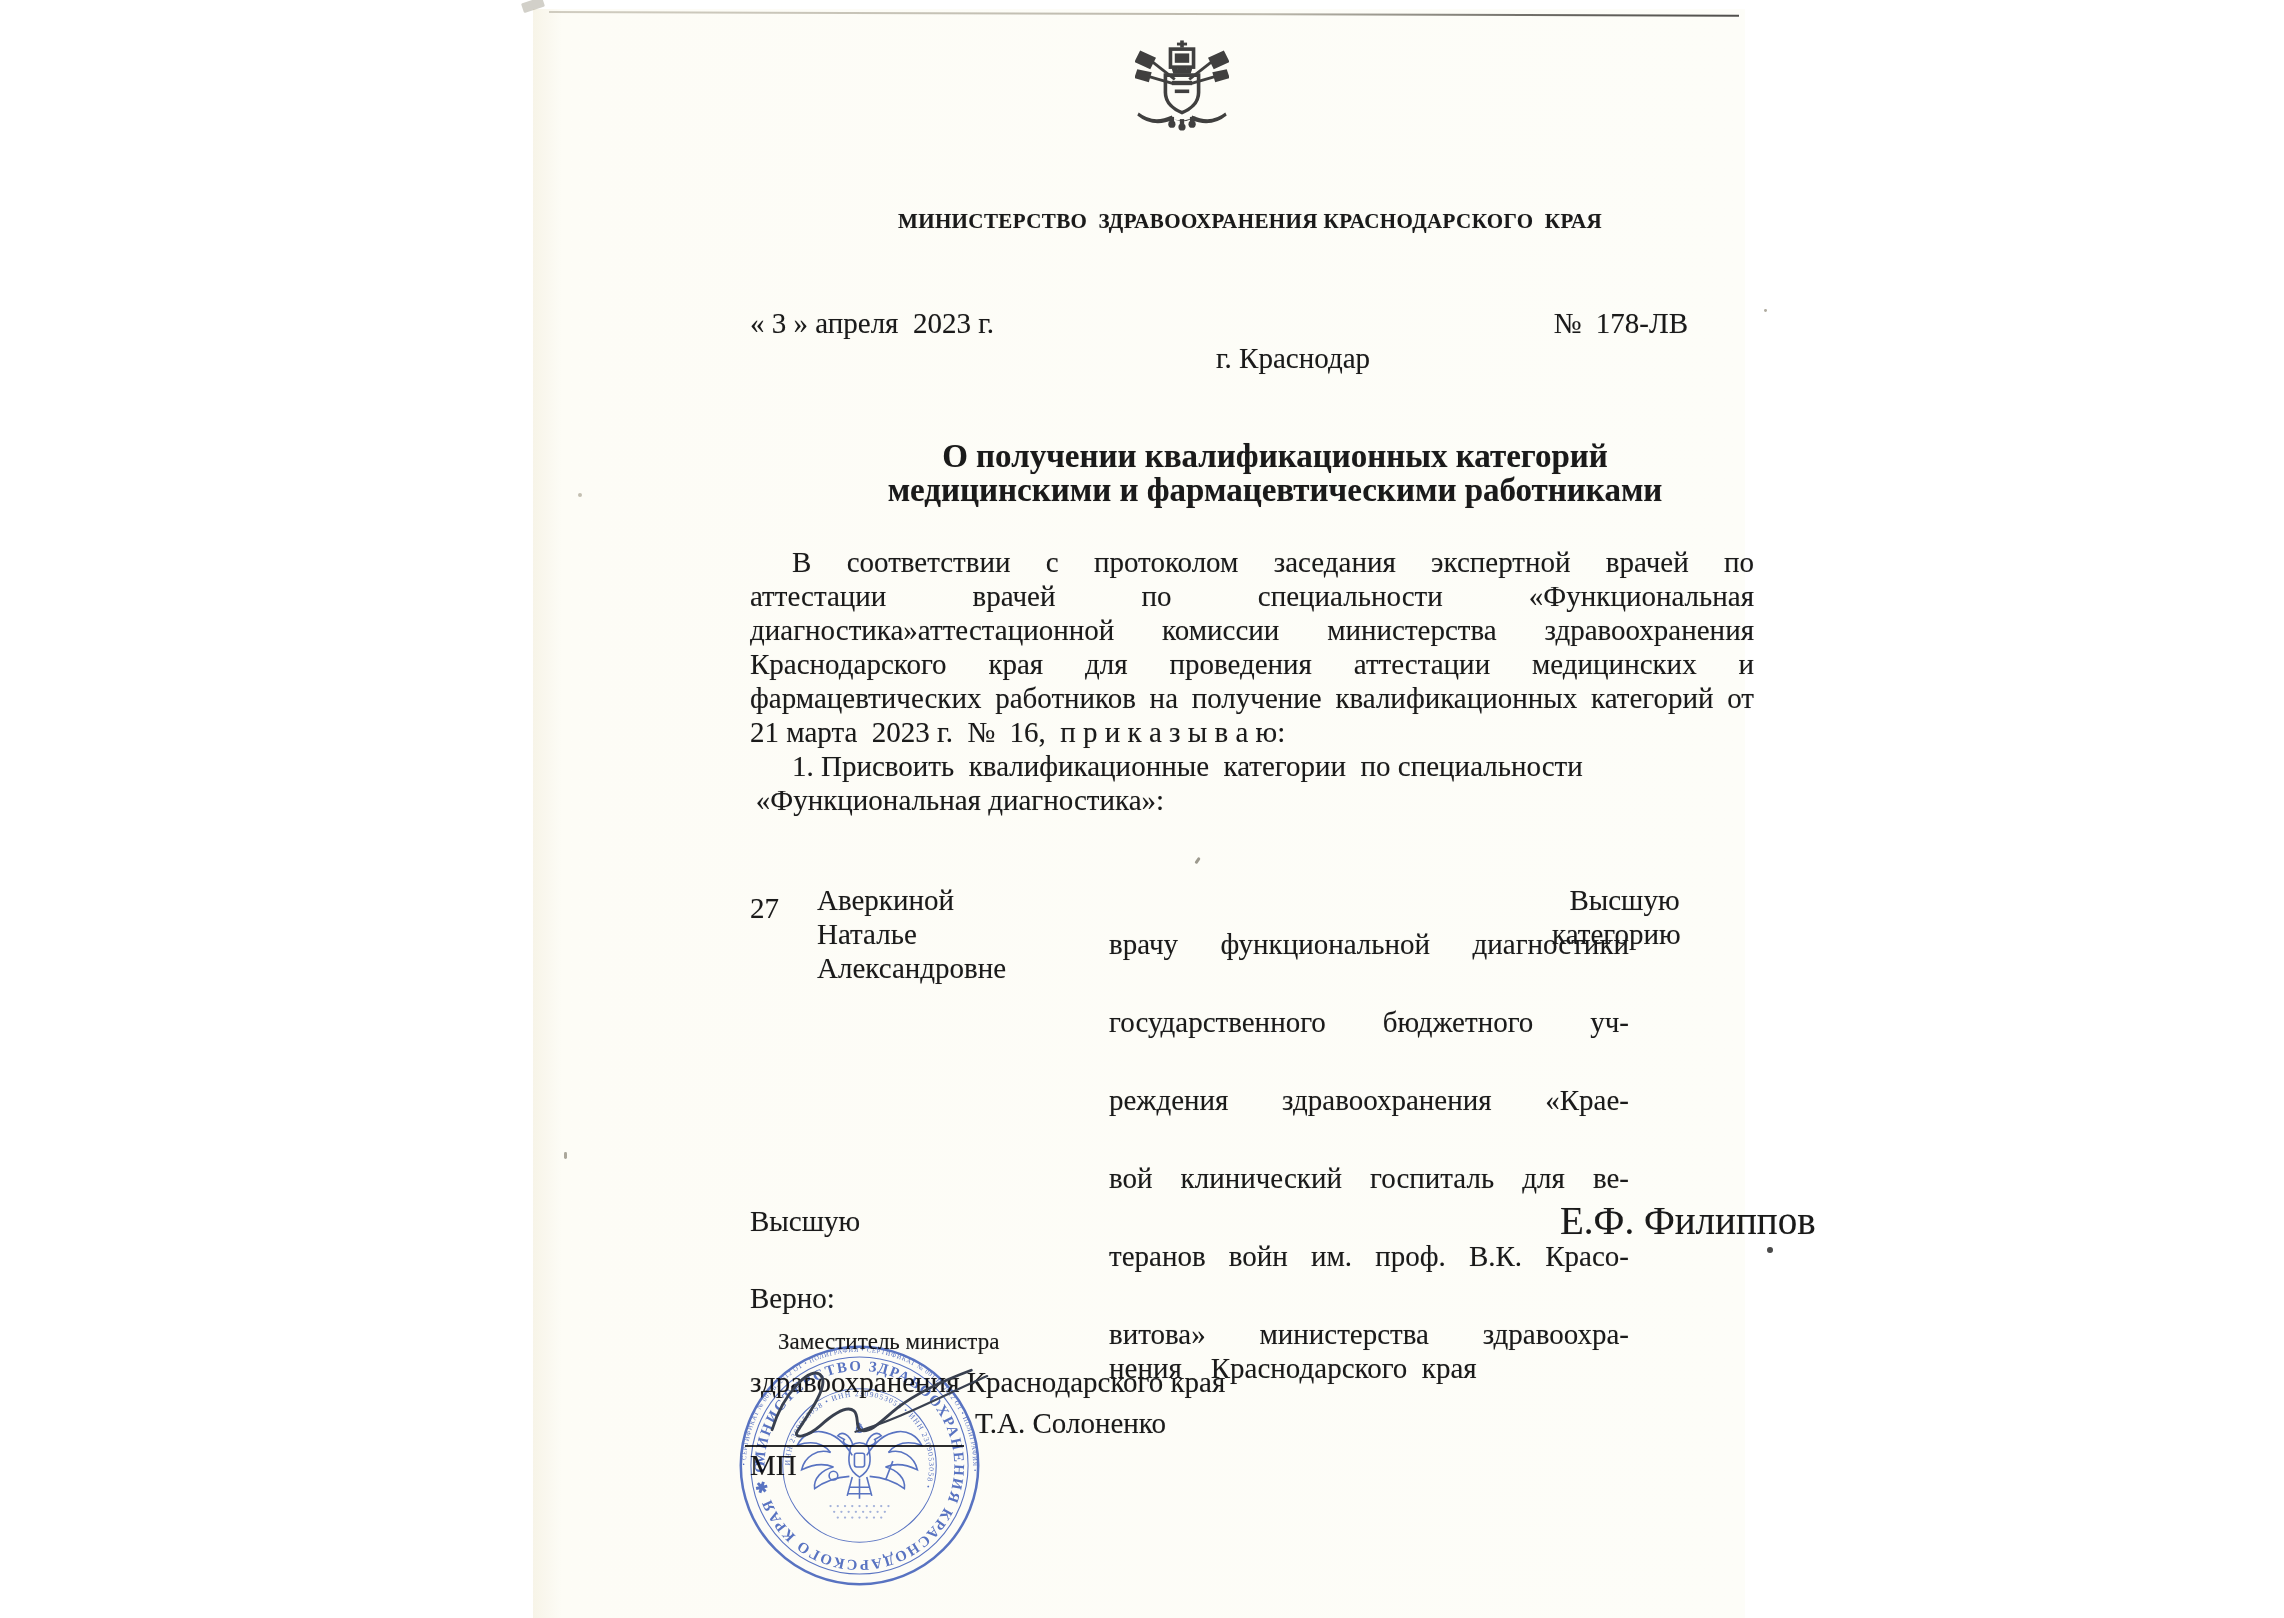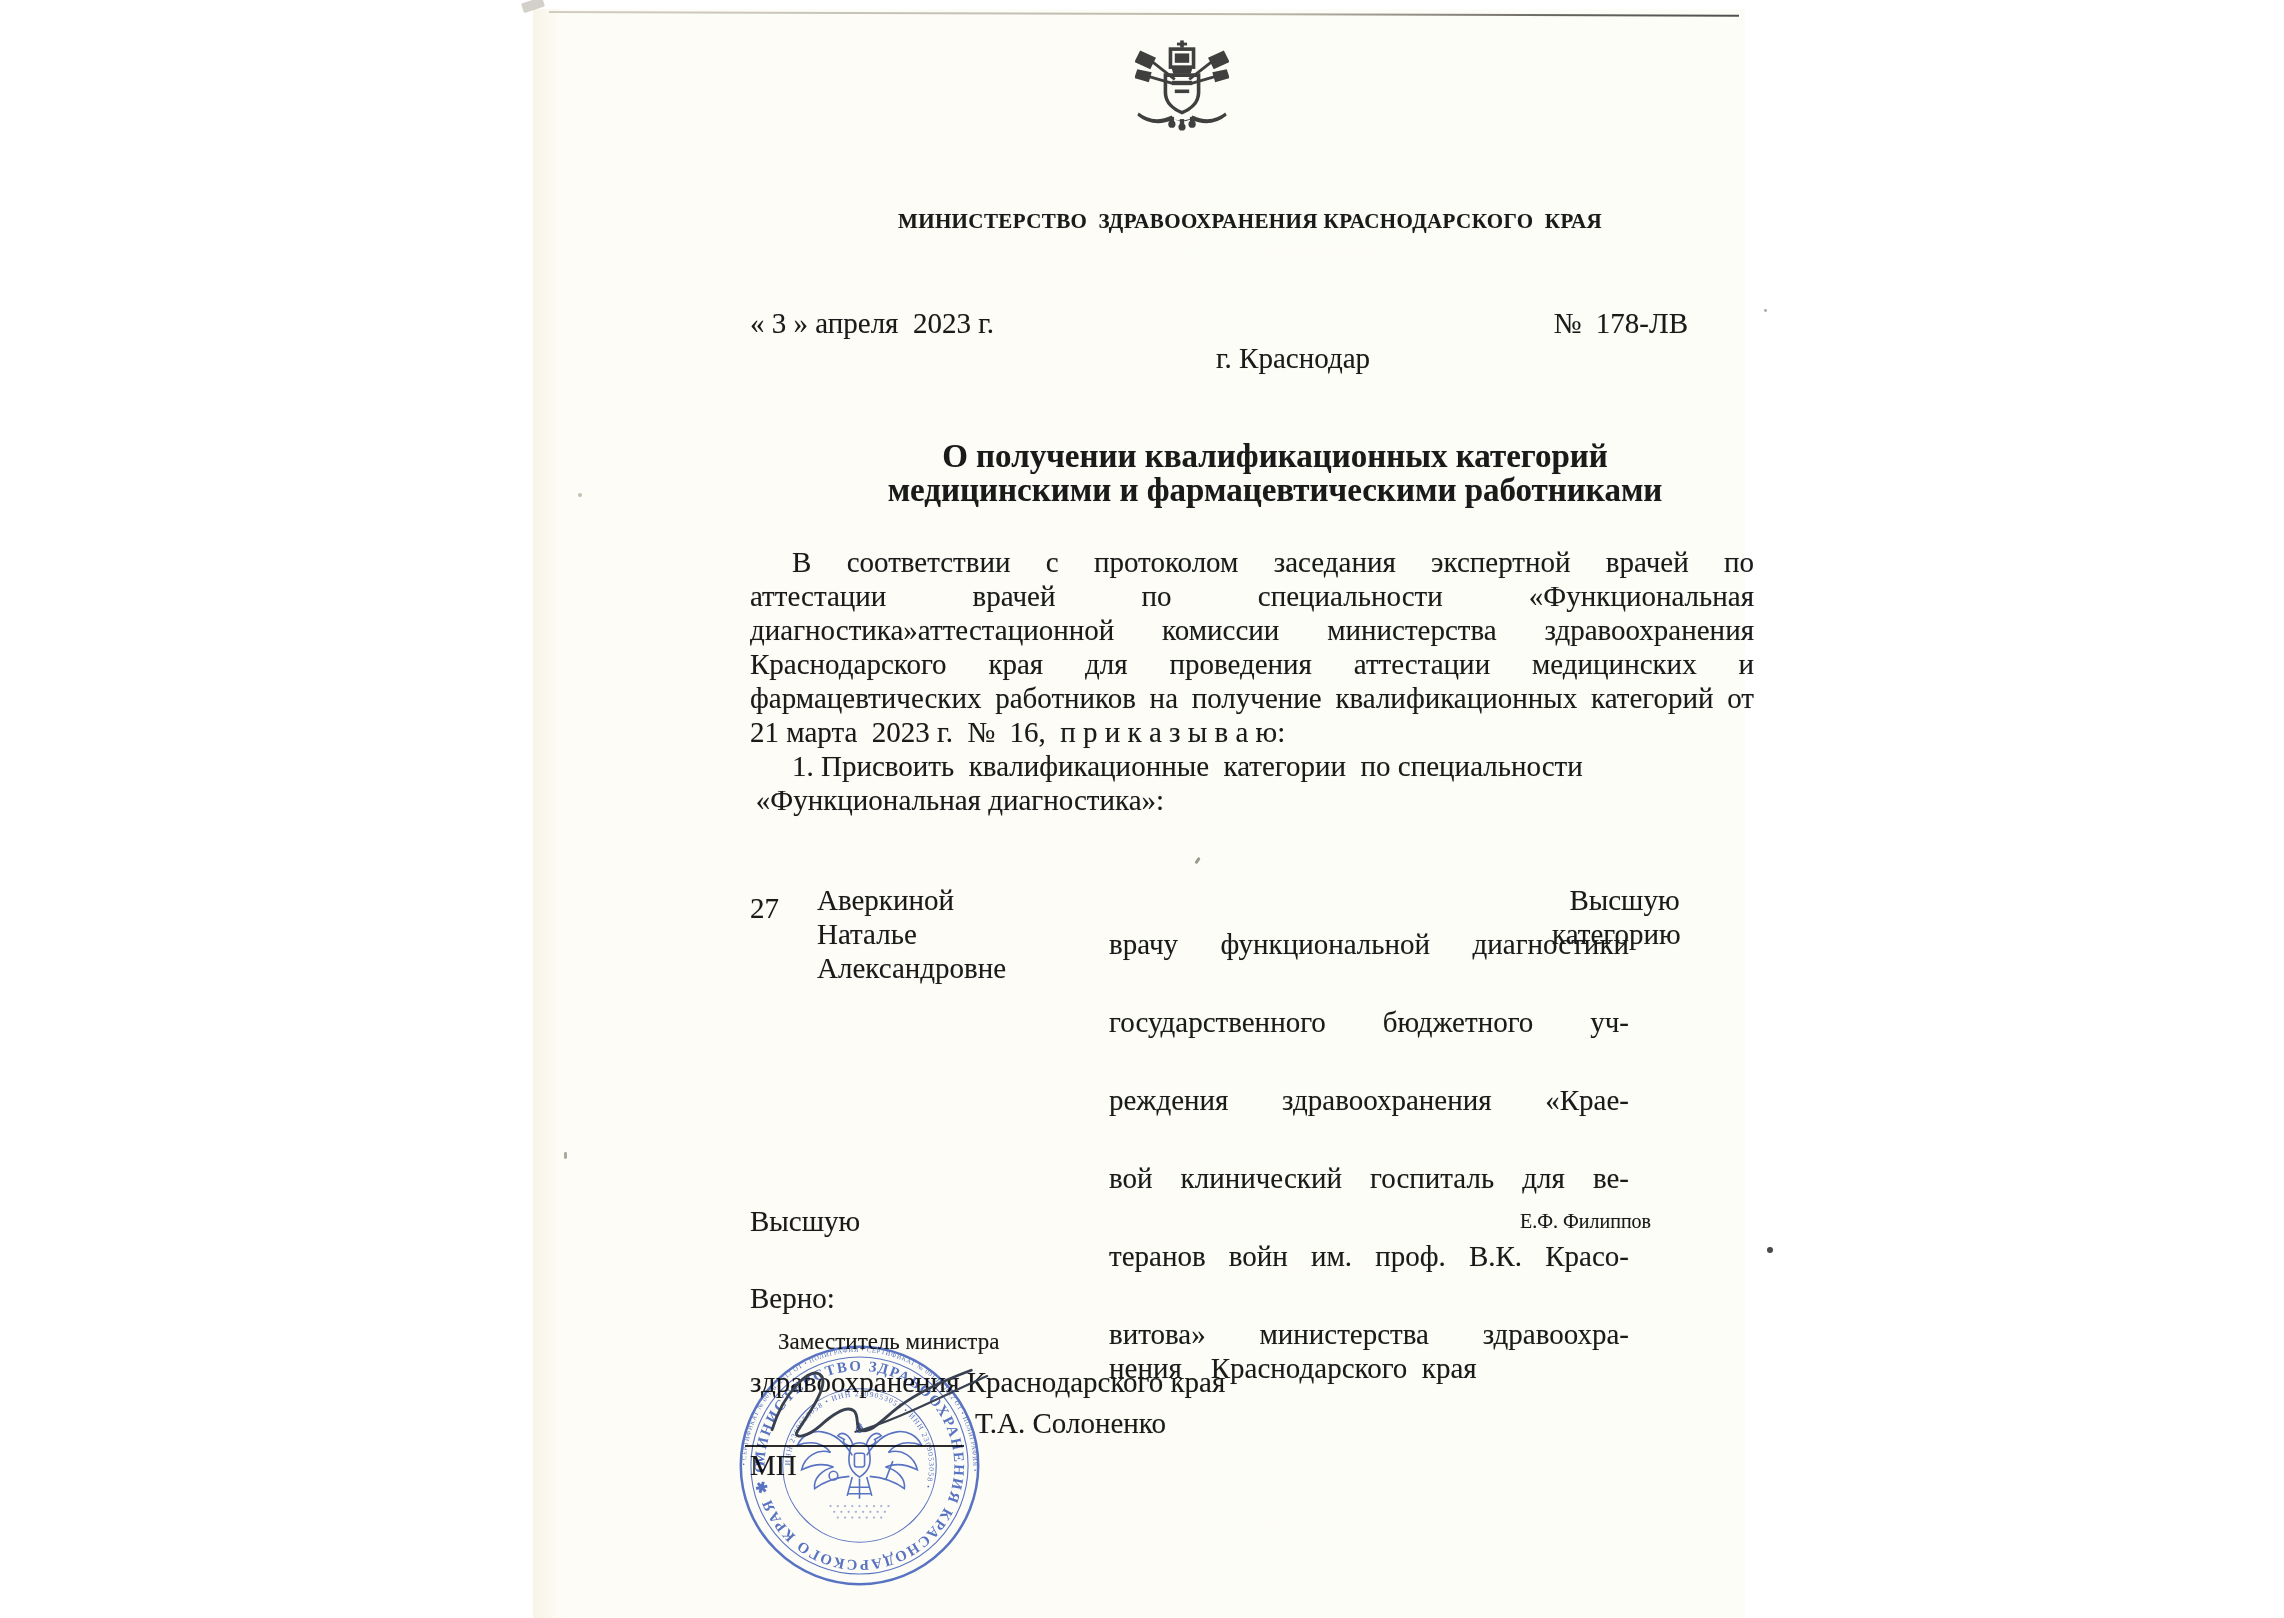--- a/index.html
+++ b/index.html
@@ -115,21 +115,21 @@
     <div class="jl">теранов войн им. проф. В.К. Красо-</div>
     <div class="jl">витова» министерства  здравоохра-</div>
     <div class="pre">нения    Краснодарского  края</div>
   </div>
   <div class="txt tcol cat">
     <div class="shift">Высшую</div>
     <div>категорию</div>
   </div>
 
   <div class="txt" style="top:1204px;left:750px;font-size:29px;">Высшую</div>
-  <div class="txt" style="top:1204px;left:1520px;font-size:20px;">Е.Ф. Филиппов</div>
+  <div class="txt" style="top:1204px;left:1560px;font-size:39px;">Е.Ф. Филиппов</div>
 
   <div class="txt" style="top:1281px;left:750px;font-size:29px;">Верно:</div>
   <div class="txt" style="top:1325px;left:778px;font-size:23px;">Заместитель министра</div>
   <div class="txt" style="top:1365px;left:750px;font-size:29px;">здравоохранения Краснодарского края</div>
   <div class="txt" style="top:1406px;left:975px;font-size:29px;">Т.А. Солоненко</div>
   <div class="sig-rule"></div>
   <div class="txt" style="top:1448px;left:750px;font-size:29px;">МП</div>
 
   <svg style="position:absolute;left:735px;top:1341px;mix-blend-mode:multiply;opacity:.92;" width="249" height="249" viewBox="-172 -172 344 344">
     <defs>

